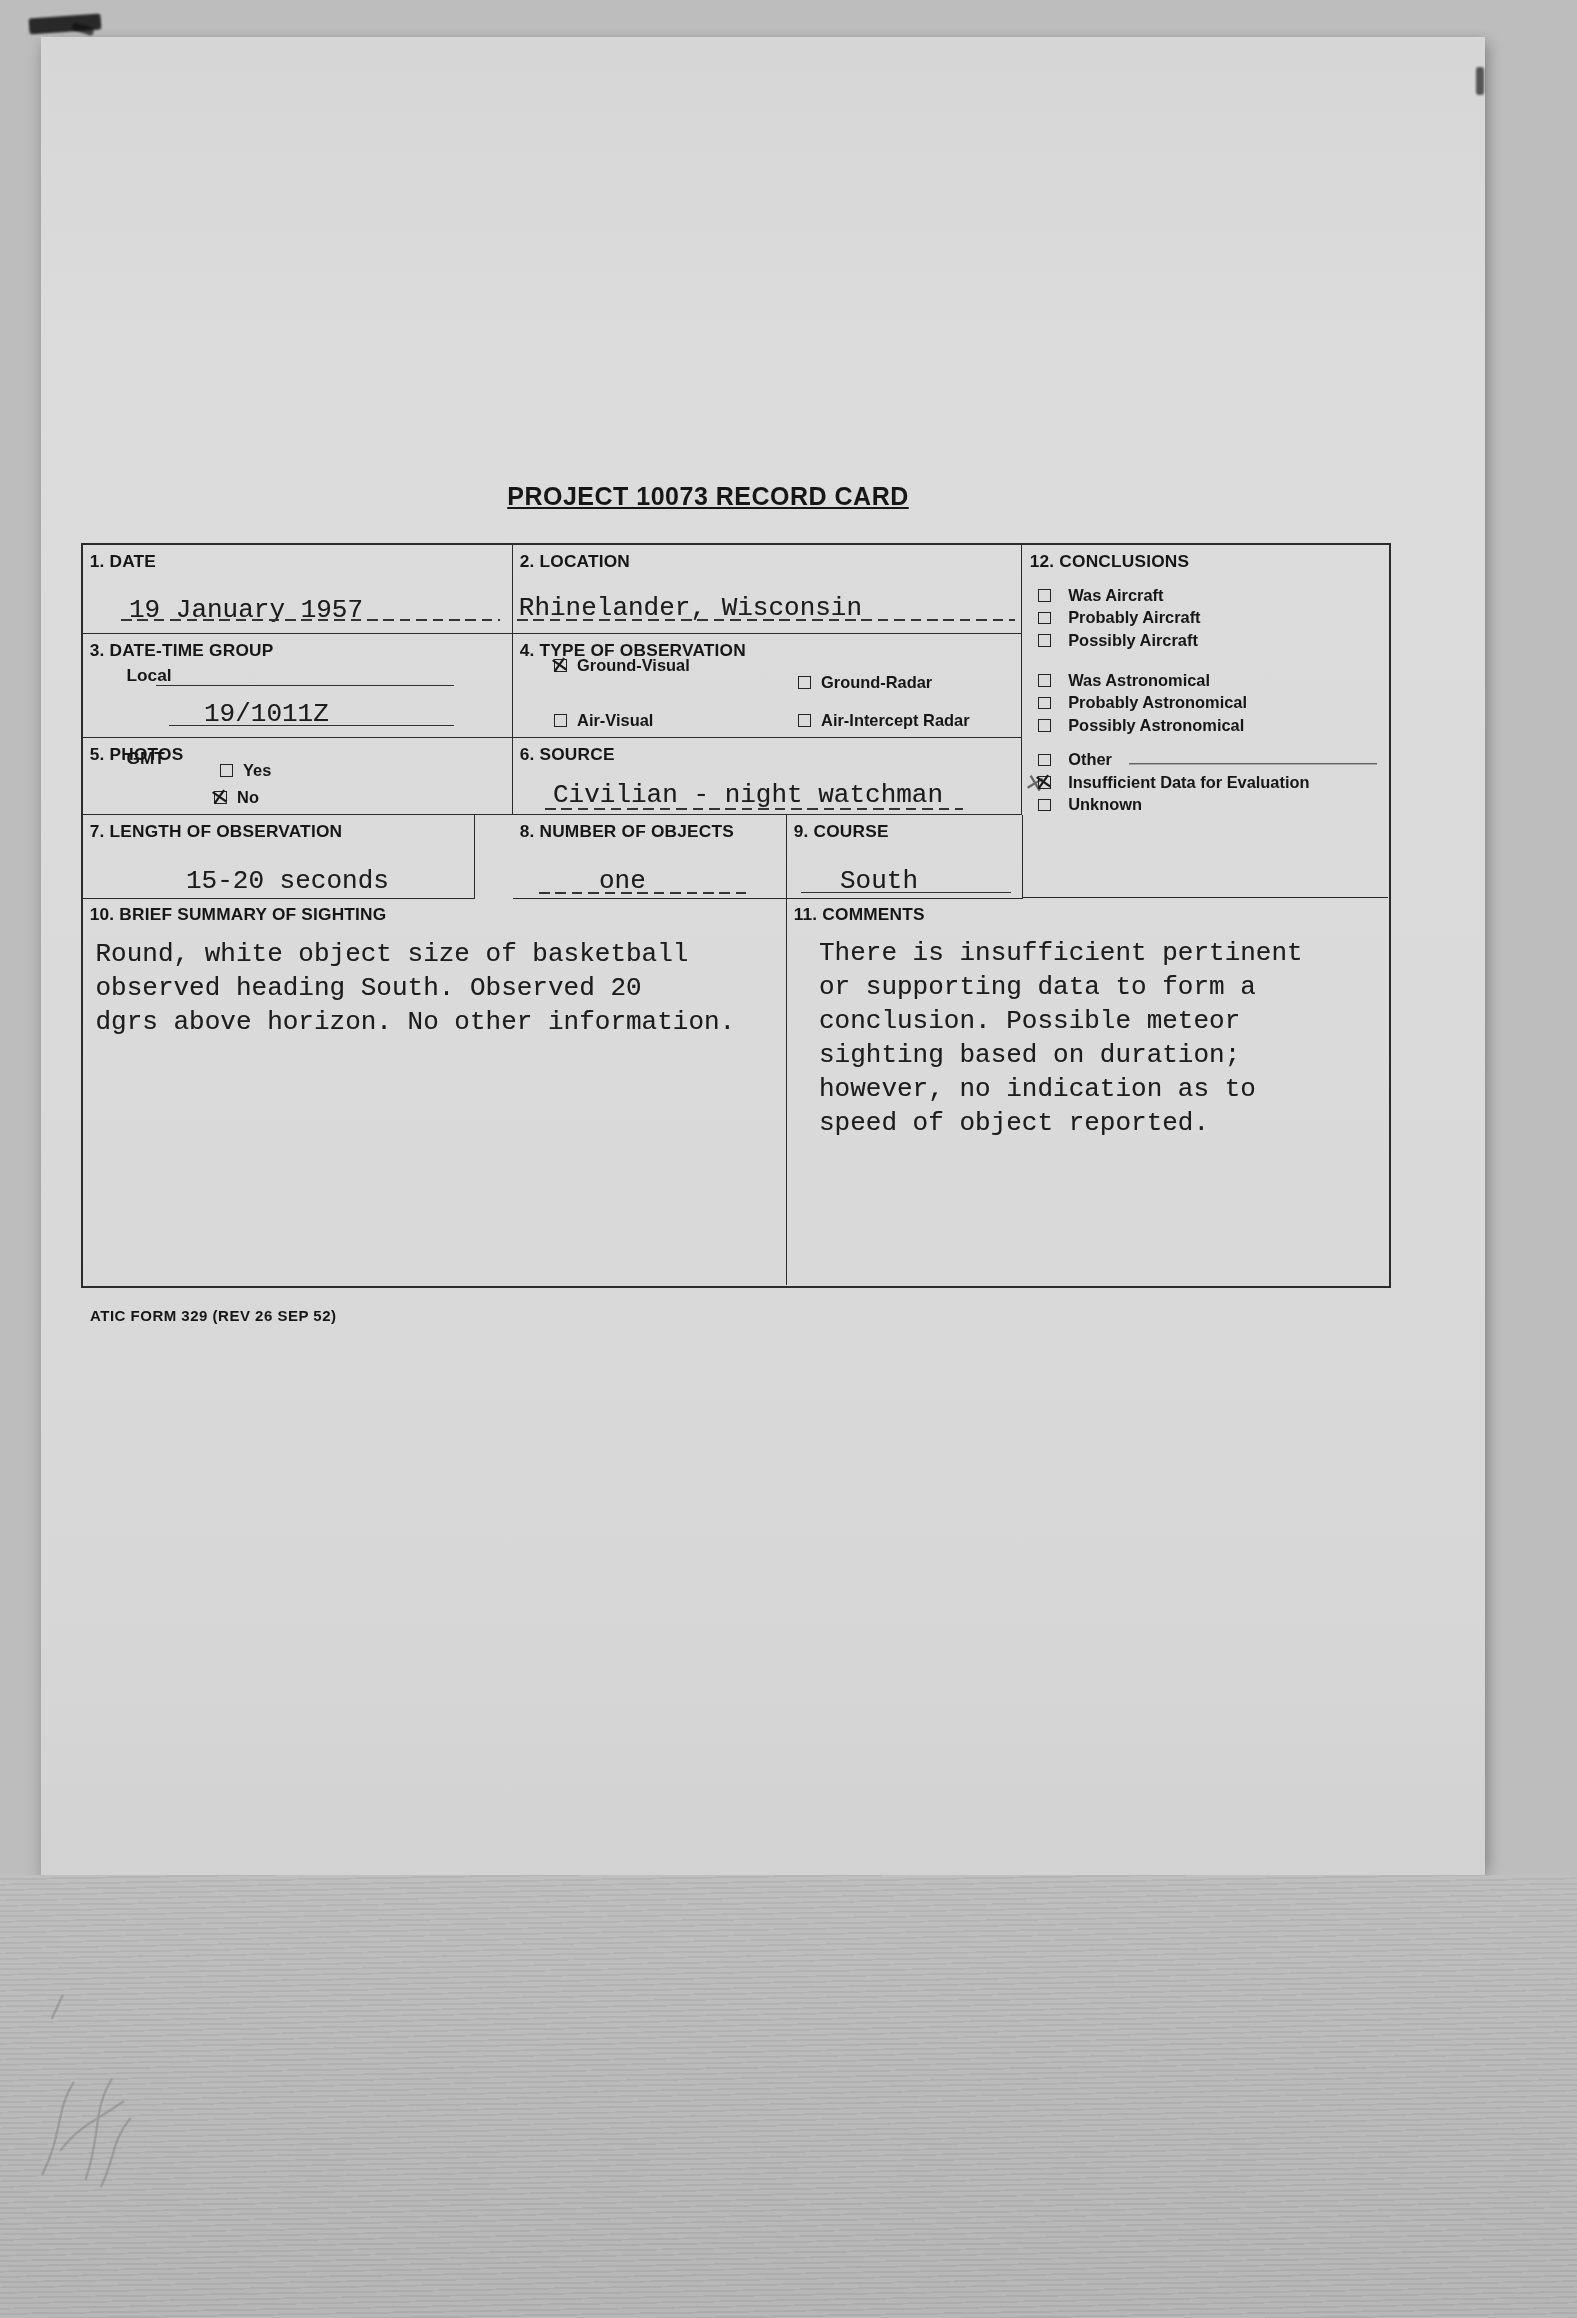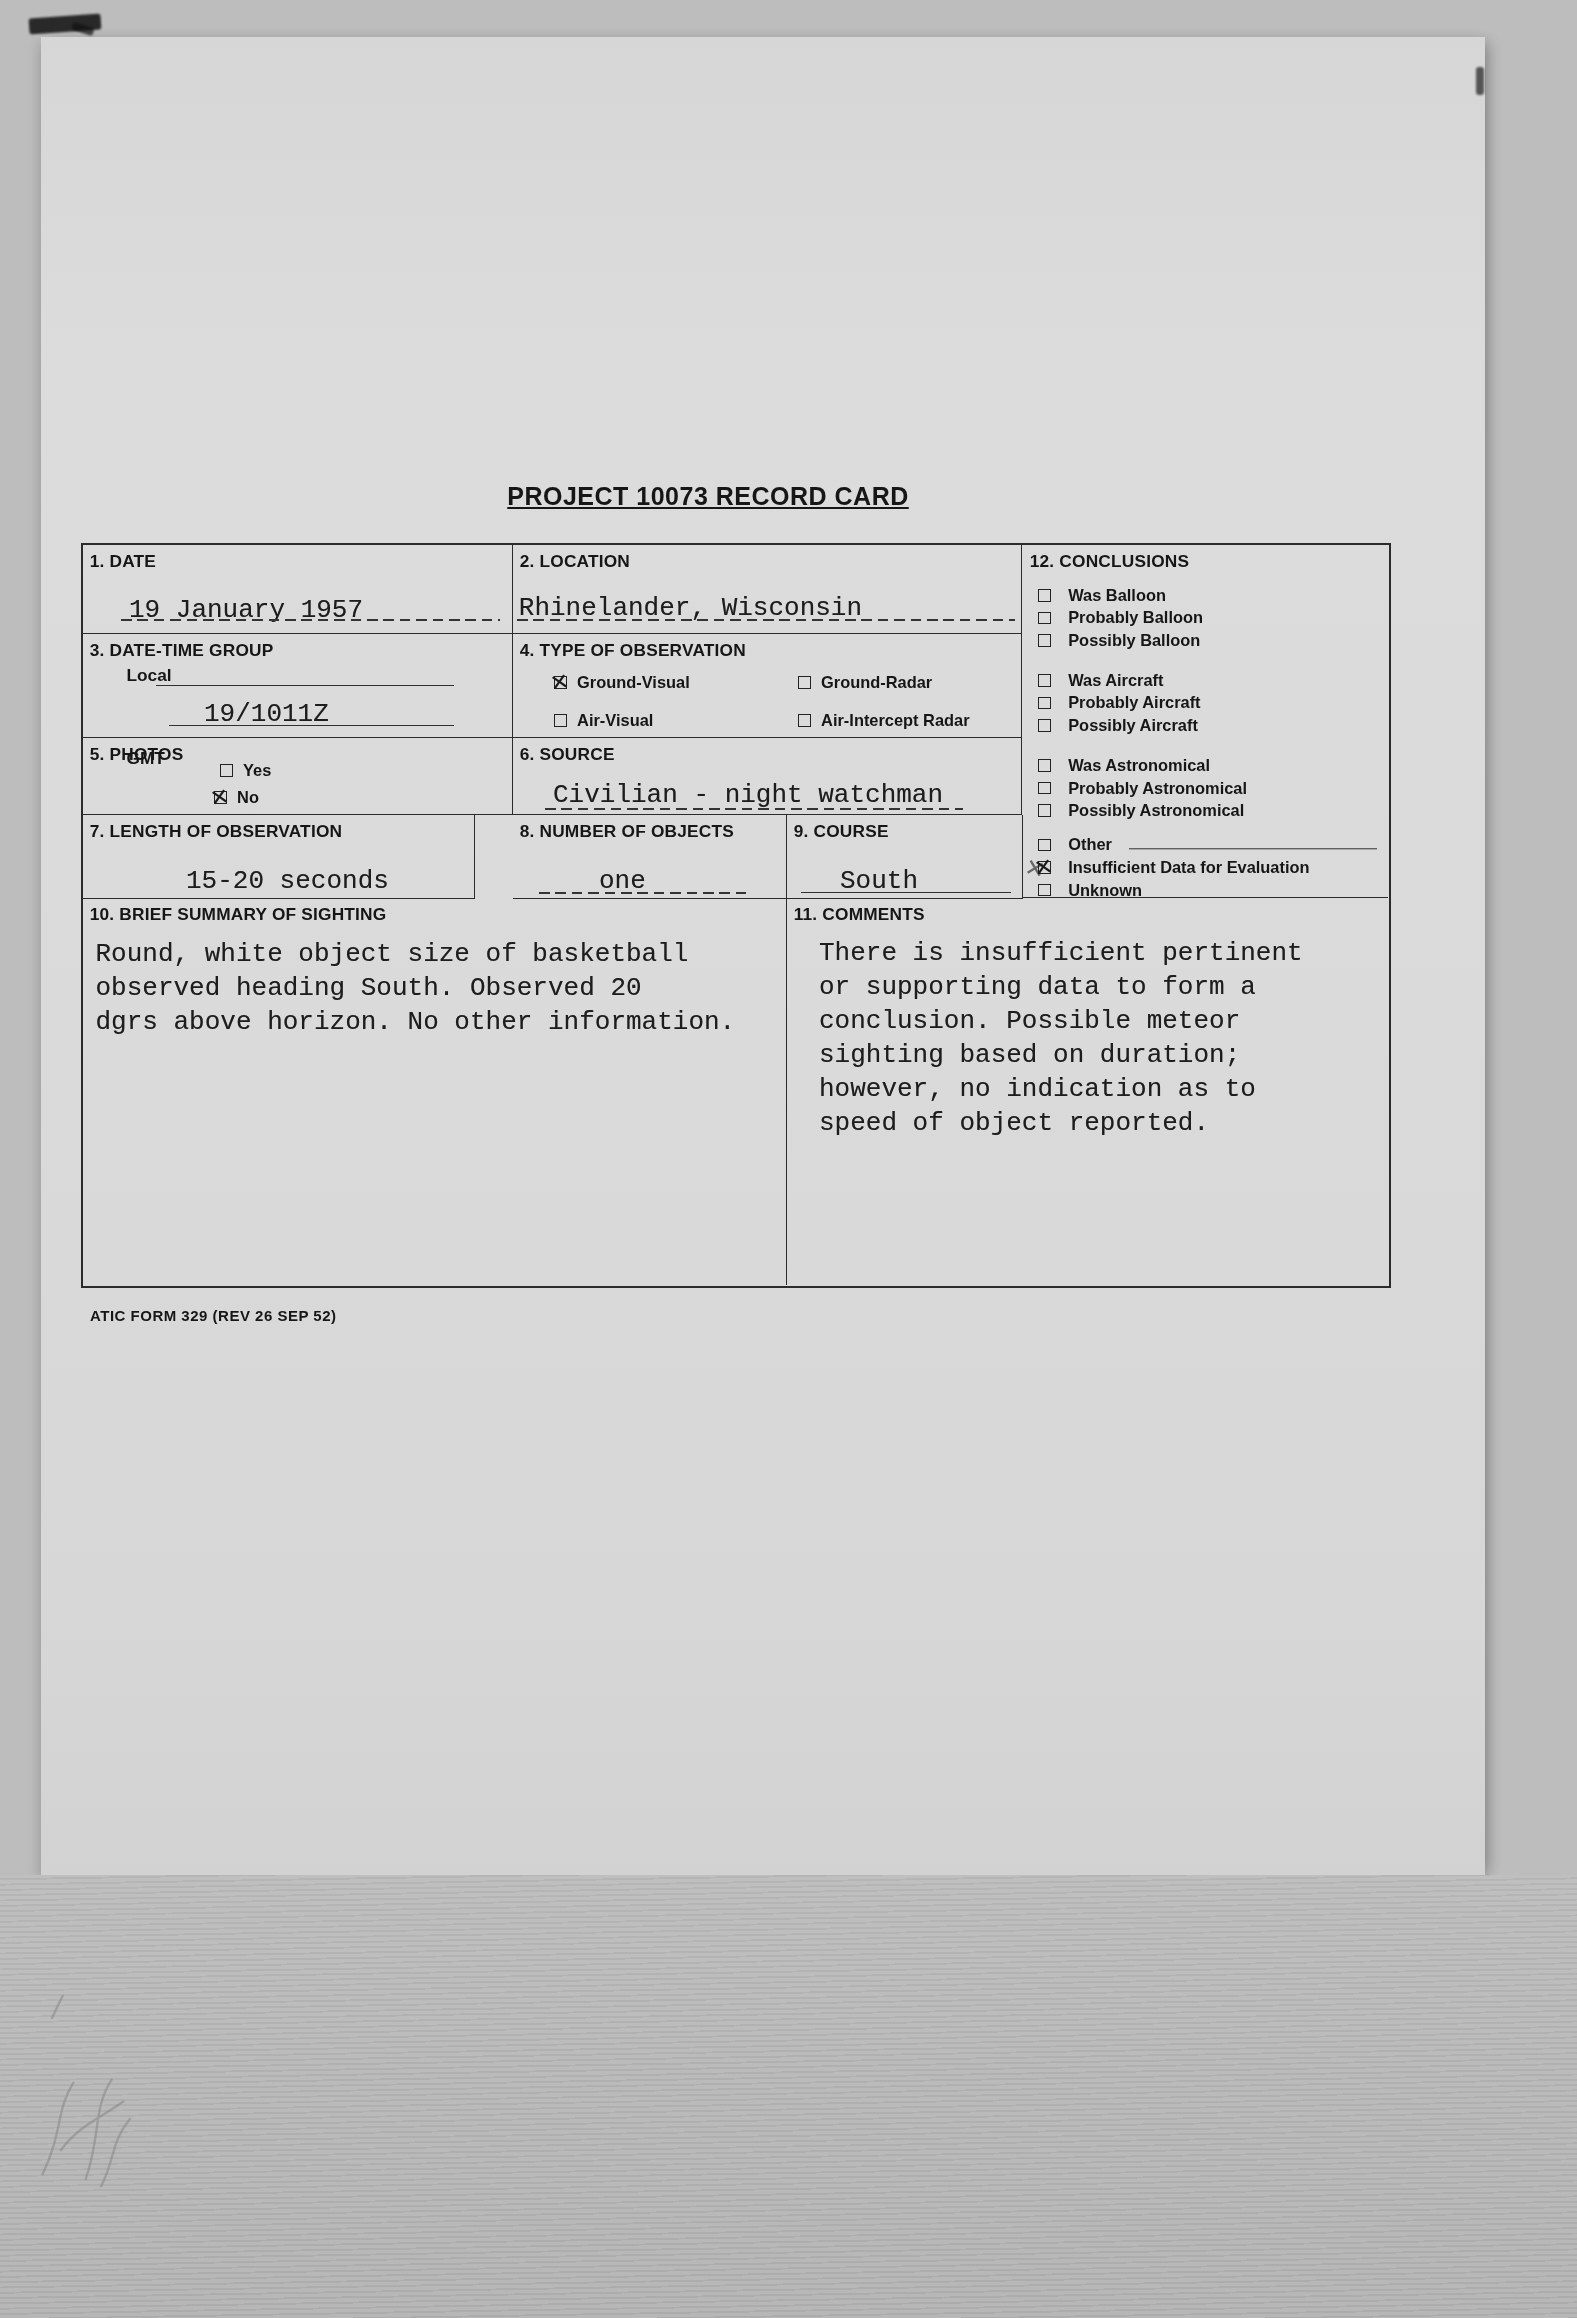--- a/index.html
+++ b/index.html
@@ -140,21 +140,21 @@
       <div class="lbl">3. DATE-TIME GROUP</div>
       <span class="small-lbl" style="left:12.5px;top:31px;">Local</span>
       <div class="rule" style="left:73px;width:298px;top:51px;"></div>
       <span class="small-lbl" style="left:12.5px;top:75px;margin-top:39px;">GMT</span>
       <div class="typed" style="left:121px;top:65px;">19/1011Z</div>
       <div class="rule" style="left:86px;width:285px;top:91px;"></div>
     </div>
 
     <div class="cell br bb" style="left:430px;top:89px;width:509px;height:104px;">
       <div class="lbl">4. TYPE OF OBSERVATION</div>
-      <div class="opt" style="left:41px;top:39px;">
+      <div class="opt" style="left:41px;top:22px;">
         <span class="chk checked"></span>
         <span class="opt-label">Ground-Visual</span>
       </div>
       <div class="opt" style="left:285px;top:39px;">
         <span class="chk"></span>
         <span class="opt-label">Ground-Radar</span>
       </div>
       <div class="opt" style="left:41px;top:77px;">
         <span class="chk"></span>
         <span class="opt-label">Air-Visual</span>
@@ -196,34 +196,20 @@
 
     <div class="cell br bb" style="left:704px;top:270px;width:236px;height:84px;">
       <div class="lbl">9. COURSE</div>
       <div class="typed" style="left:53px;top:51px;">South</div>
       <div class="rule" style="left:13.5px;width:210px;top:77px;"></div>
     </div>
 
     <div class="cell bb" style="left:940px;top:0;width:365px;height:353px;">
       <div class="lbl">12. CONCLUSIONS</div>
       <div class="concl-list">
-        <div class="cgroup">
-          <div class="crow">
-            <span class="chk"></span>
-            <span class="opt-label">Was Balloon</span>
-          </div>
-          <div class="crow">
-            <span class="chk"></span>
-            <span class="opt-label">Probably Balloon</span>
-          </div>
-          <div class="crow">
-            <span class="chk"></span>
-            <span class="opt-label">Possibly Balloon</span>
-          </div>
-        </div>
         <div class="cgroup">
           <div class="crow">
             <span class="chk"></span>
             <span class="opt-label">Was Aircraft</span>
           </div>
           <div class="crow">
             <span class="chk"></span>
             <span class="opt-label">Probably Aircraft</span>
           </div>
           <div class="crow">

